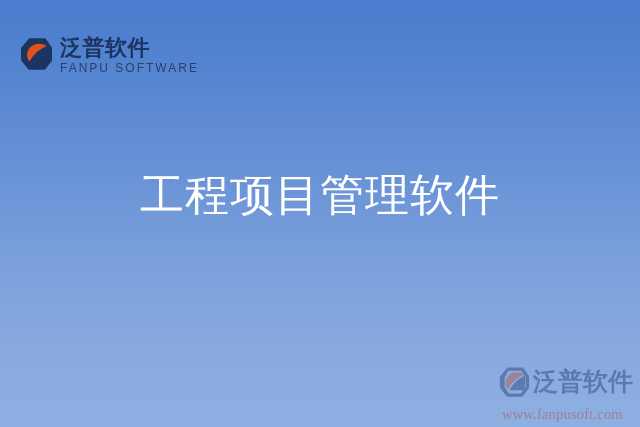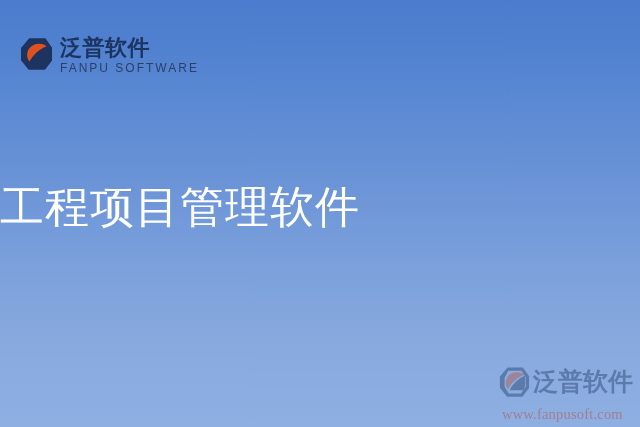--- a/index.html
+++ b/index.html
@@ -64,21 +64,22 @@
     color: #2c3f66;
     letter-spacing: 2.0px;
     white-space: nowrap;
   }
 
   
   .hero-title {
     position: absolute;
     left: 0;
     right: 0;
-    top: 180px;
+    top: 168px;
+    text-align: center;
     font-family: "DejaVu Serif", "Liberation Serif", serif;
     font-size: 44px;
     line-height: 54px;
     color: #ffffff;
     letter-spacing: 1px;
     white-space: nowrap;
   }
 
   
   .watermark {

